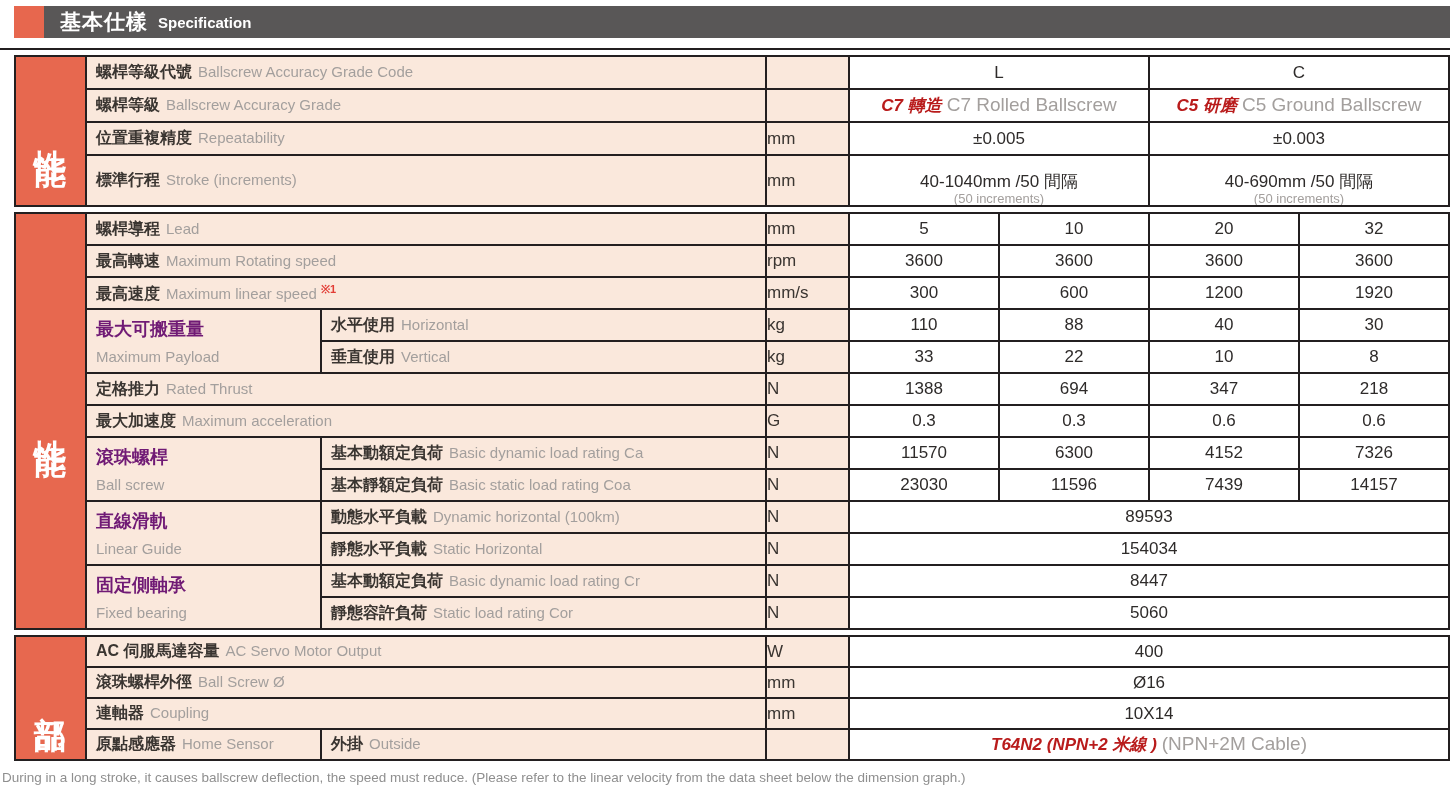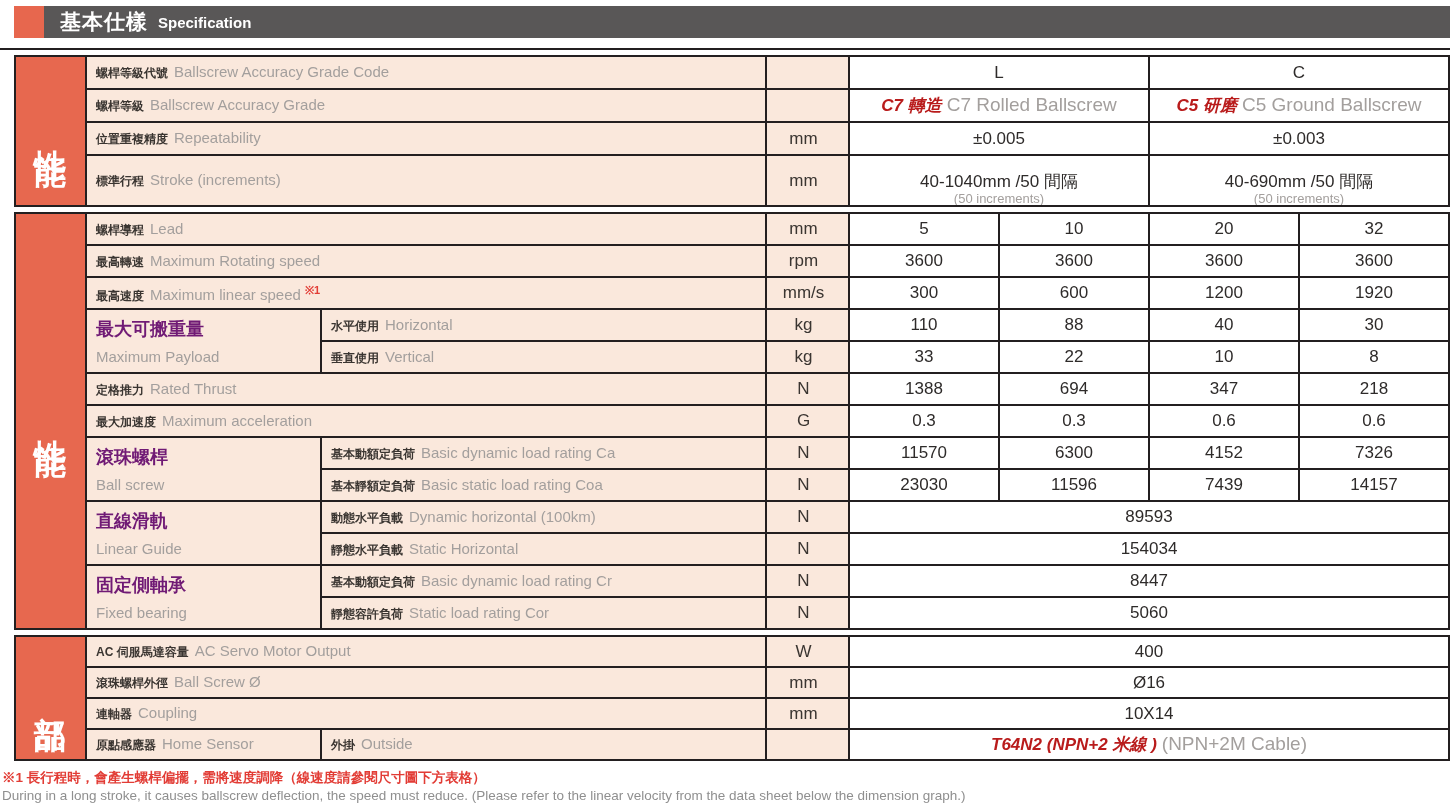--- a/index.html
+++ b/index.html
@@ -27,27 +27,27 @@
   col.c-b2{width:445px;}
   col.c-unit{width:83px;}
   col.c-v{width:150px;}
 
   td.side{background:#e7684f;text-align:center;}
   .side-txt{writing-mode:vertical-rl;text-orientation:upright;
             color:#fff;font-size:32px;font-weight:700;letter-spacing:6px;
             display:inline-block;line-height:1;}
 
   td.lbl,td.grp,td.sublbl{background:#fae8dc;padding-left:9px;text-align:left;}
-  .zh{color:#3a3531;font-size:12px;font-weight:600;}
+  .zh{color:#3a3531;font-size:16px;font-weight:600;}
   .en{color:#a39f9d;font-size:15px;font-weight:400;margin-left:6px;}
   .g-zh{display:block;color:#701a75;font-size:18px;font-weight:600;margin-bottom:7px;}
   .g-en{display:block;color:#a39f9d;font-size:15px;}
   .ref{color:#e23c35;font-size:11px;font-weight:700;vertical-align:super;margin-left:4px;}
 
-  td.unit{background:#fae8dc;text-align:center;padding-right:8px;
+  td.unit{background:#fae8dc;text-align:left;padding-right:8px;
           color:#3a3531;font-size:17px;}
   td.val{background:#fff;text-align:center;color:#2e2b2a;font-size:17px;}
   .v-zh{color:#b91c1c;font-size:17px;font-weight:600;font-style:italic;}
   .v-en{color:#a39f9d;font-size:19px;margin-left:5px;}
   .v-main{display:block;line-height:1.15;margin-top:16px;}
   .v-sub{display:block;color:#a39f9d;font-size:13px;line-height:1.05;}
 
   tr.h31 td{height:31px;}
   tr.h44 td{height:44px;}
   tr.h30 td{height:30px;}
@@ -271,15 +271,14 @@
   <tr class="h29">
     <td class="lbl"><span class="zh">原點感應器</span><span class="en">Home Sensor</span></td>
     <td class="sublbl"><span class="zh">外掛</span><span class="en">Outside</span></td>
     <td class="unit"></td>
     <td class="val" colspan="4"><span class="v-zh">T64N2 (NPN+2 米線 )</span><span class="v-en">(NPN+2M Cable)</span></td>
   </tr>
 </tbody>
   </table>
 
 <div class="notes">
-  <div class="note-zh">※1 長行程時，會產生螺桿偏擺，需將速度調降（線速度請參閱尺寸圖下方表格）</div>
   <div class="note-en">During in a long stroke, it causes ballscrew deflection, the speed must reduce. (Please refer to the linear velocity from the data sheet below the dimension graph.)</div>
 </div>
 
 </body></html>

